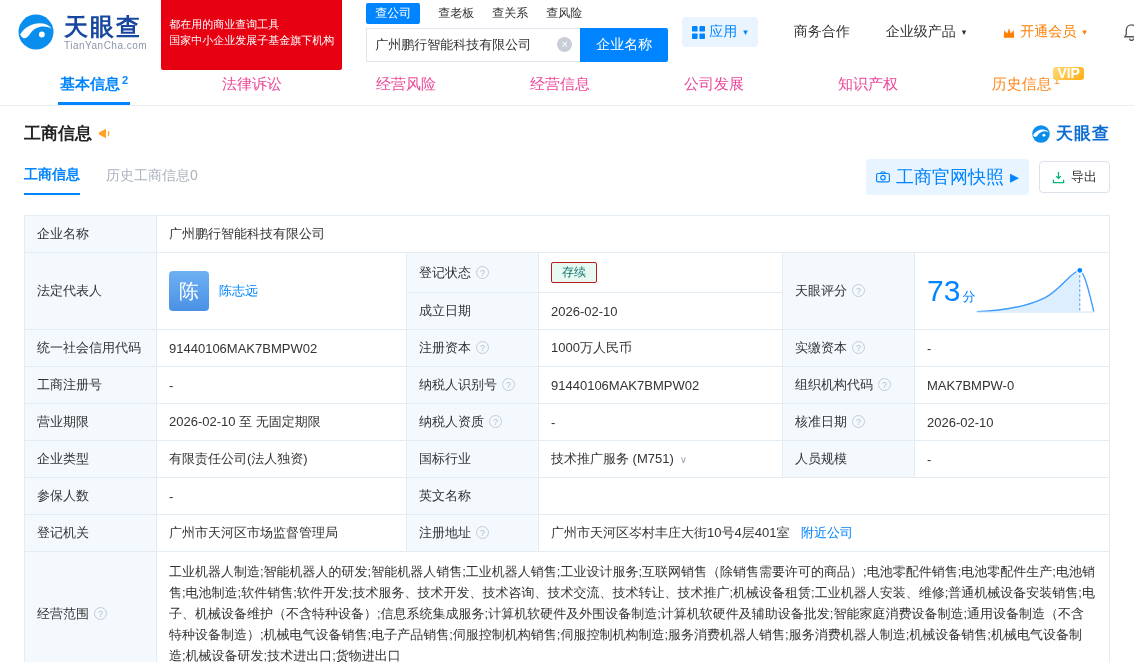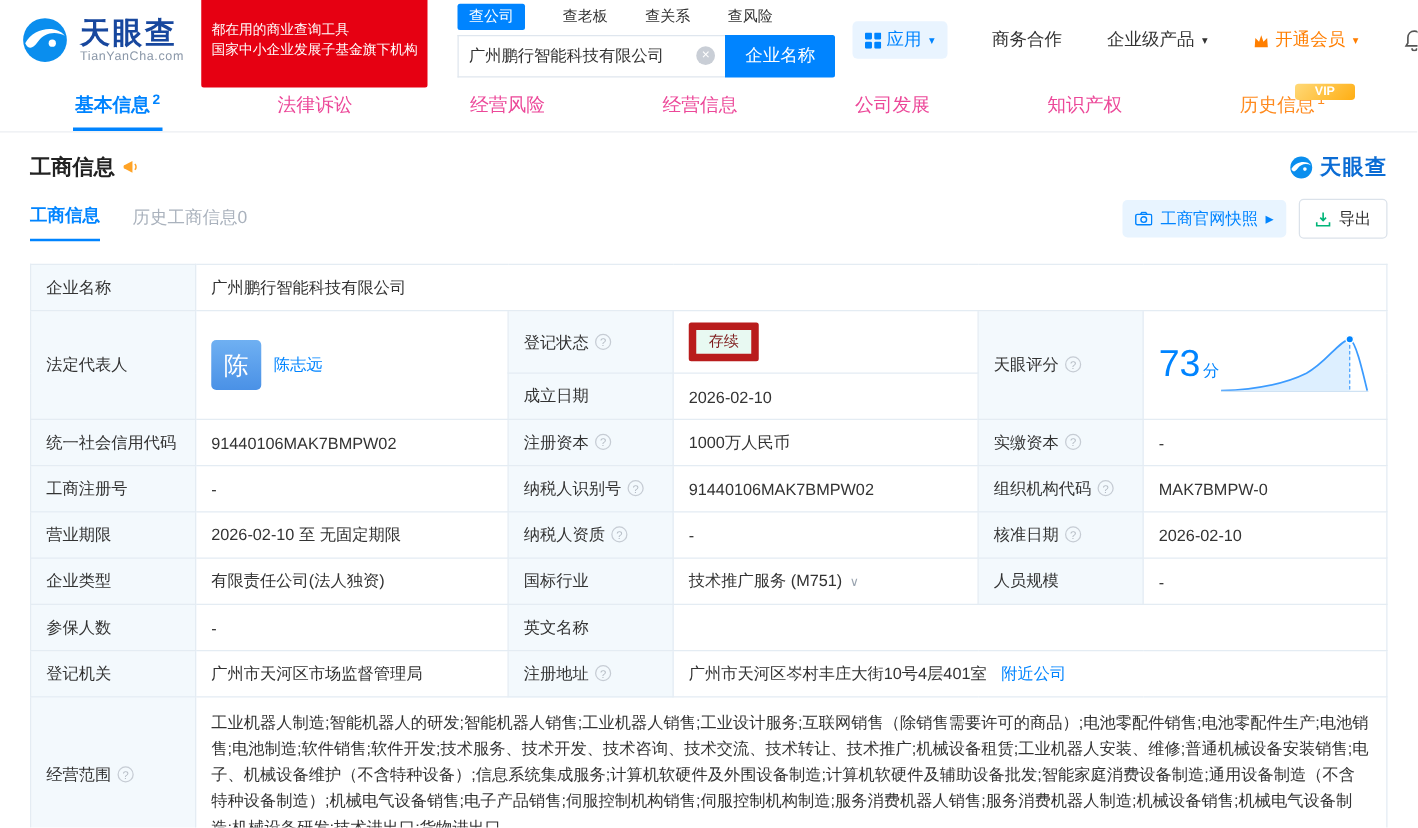--- a/index.html
+++ b/index.html
@@ -6,62 +6,62 @@
   html,body { width:1134px; height:662px; overflow:hidden; background:#fff;
     font-family:"Liberation Sans","DejaVu Sans",sans-serif; color:#333; }
 
   
   .header { display:flex; align-items:center; height:64px; padding:0 16px; gap:14px; background:#fff; }
   .logo { display:flex; align-items:center; gap:8px; cursor:pointer; }
   .logo-text .brand { font-size:24px; font-weight:700; color:#17479e; letter-spacing:2px; line-height:26px; }
   .logo-text .domain { font-size:10px; color:#8a97a8; letter-spacing:.5px; }
   .slogan { background:#e60012; color:#fff; font-size:11px; line-height:16px; padding:22px 8px; border-radius:2px; white-space:nowrap; }
   .search-area { margin-left:10px; width:356px; }
-  .search-tabs { display:flex; align-items:flex-end; gap:30px; font-size:12px; margin-bottom:4px; }
+  .search-tabs { display:flex; align-items:flex-end; gap:18px; font-size:12px; margin-bottom:4px; }
   .stab { color:#333; cursor:pointer; padding:2px 0; }
   .stab.active { background:#0084ff; color:#fff; padding:2px 9px; border-radius:2px; }
   .search-box { display:flex; height:34px; }
   .input-wrap { flex:1; display:flex; align-items:center; border:1px solid #dfe6ee; border-right:none; background:#fff; padding:0 8px; gap:6px; }
   .input-wrap input { border:none; outline:none; flex:1; font-size:13px; color:#333; font-family:inherit; }
   .clear-ic { width:15px; height:15px; border-radius:50%; background:#c9ced6; color:#fff; font-size:11px; line-height:15px; text-align:center; cursor:pointer; flex:none; }
   .search-btn { width:88px; background:#0084ff; color:#fff; border:none; font-size:14px; cursor:pointer; border-radius:0 2px 2px 0; font-family:inherit; }
   .hmenu { margin-left:auto; display:flex; align-items:center; gap:36px; font-size:14px; color:#333; white-space:nowrap; }
   .hmenu .item { display:flex; align-items:center; gap:4px; cursor:pointer; }
   .menu-apps { background:#e9f4ff; color:#0084ff; padding:6px 10px; border-radius:4px; }
   .vip-link { color:#ff7e00; }
   .caret { font-size:9px; color:inherit; margin-left:2px; }
 
   
   .navbar { display:flex; justify-content:space-between; padding:0 58px; height:42px; border-bottom:1px solid #ebeef2; background:#fff; font-size:15px; }
   .ntab { display:flex; align-items:center; position:relative; cursor:pointer; color:#ec4899; padding:0 2px; }
   .ntab .count { font-size:11px; margin-left:2px; transform:translateY(-5px); }
   .ntab.active { color:#0084ff; font-weight:700; box-shadow:inset 0 -3px 0 #0084ff; }
   .ntab.history { color:#ff8a1e; padding-right:16px; }
-  .vip-badge { position:absolute; top:3px; right:-8px; background:linear-gradient(135deg,#ffd978,#ffae13); color:#fff; font-size:10px; font-weight:700; padding:0 16px; border-radius:3px; line-height:13px; }
+  .vip-badge { position:absolute; top:3px; right:-8px; background:linear-gradient(135deg,#ffd978,#ffae13); color:#fff; font-size:14px; font-weight:700; padding:0 4px; border-radius:3px; line-height:13px; }
 
   
   .content { padding:16px 24px 20px; }
   .sec-head { display:flex; align-items:center; gap:6px; }
   .sec-title { font-size:17px; font-weight:700; color:#222; }
   .watermark { margin-left:auto; display:flex; align-items:center; gap:5px; }
   .watermark .wm-text { font-size:17px; font-weight:700; color:#0b6cd4; letter-spacing:1px; }
 
   .subtab-row { margin-top:14px; display:flex; align-items:center; }
   .subtab { font-size:14px; color:#0084ff; font-weight:700; padding-bottom:9px; border-bottom:2px solid #0084ff; cursor:pointer; }
   .subtab.inactive { color:#aab2bd; font-weight:400; border-bottom:none; margin-left:26px; }
   .tool-btns { margin-left:auto; display:flex; gap:10px; align-items:center; margin-bottom:6px; }
-  .btn-snapshot { display:flex; align-items:center; gap:6px; background:#e8f4ff; color:#0084ff; font-size:13px; padding:6px 10px; border-radius:4px; border:none; cursor:pointer; font-family:inherit; }
+  .btn-snapshot { display:flex; align-items:center; gap:6px; background:#e8f4ff; color:#0084ff; font-size:18px; padding:6px 10px; border-radius:4px; border:none; cursor:pointer; font-family:inherit; }
   .btn-export { display:flex; align-items:center; gap:6px; background:#fff; border:1px solid #dbe2ea; border-radius:4px; padding:6px 12px; font-size:13px; color:#333; cursor:pointer; font-family:inherit; }
 
   
   table.info { margin-top:14px; width:100%; border-collapse:collapse; table-layout:fixed; }
   table.info td { border:1px solid #e4ecf3; padding:9px 12px; font-size:13px; color:#333; word-break:break-all; vertical-align:middle; }
   td.lbl { background:#f3f9fd; }
   .help-ic { display:inline-block; width:13px; height:13px; border:1px solid #c6ccd4; color:#b6bdc6; border-radius:50%; font-size:9px; line-height:12px; text-align:center; margin-left:5px; vertical-align:1px; cursor:pointer; }
-  .badge-green { display:inline-block; color:#7f1d1d; background:#e8f9f2; border:6px solid #b91c1c; padding:1px 10px; border-radius:2px; font-size:12px; }
+  .badge-green { display:inline-block; color:#0f766e; background:#e8f9f2; border:1px solid #b91c1c; padding:1px 10px; border-radius:2px; font-size:12px; }
   .rep { display:flex; align-items:center; gap:10px; }
   .avatar { width:40px; height:40px; border-radius:4px; background:linear-gradient(#6fb0f2,#4a91e6); color:#fff; font-size:20px; display:flex; align-items:center; justify-content:center; flex:none; }
   .link { color:#0084ff; text-decoration:none; cursor:pointer; }
   .chev { color:#9aa4b0; font-size:10px; margin-left:6px; cursor:pointer; }
   .score-cell { display:flex; align-items:center; justify-content:space-between; cursor:pointer; }
   .score-num { color:#0084ff; white-space:nowrap; }
   .score-num .n { font-size:30px; font-weight:400; }
   .score-num .u { font-size:13px; margin-left:2px; }
   .scope { line-height:21px; }
 </style>

